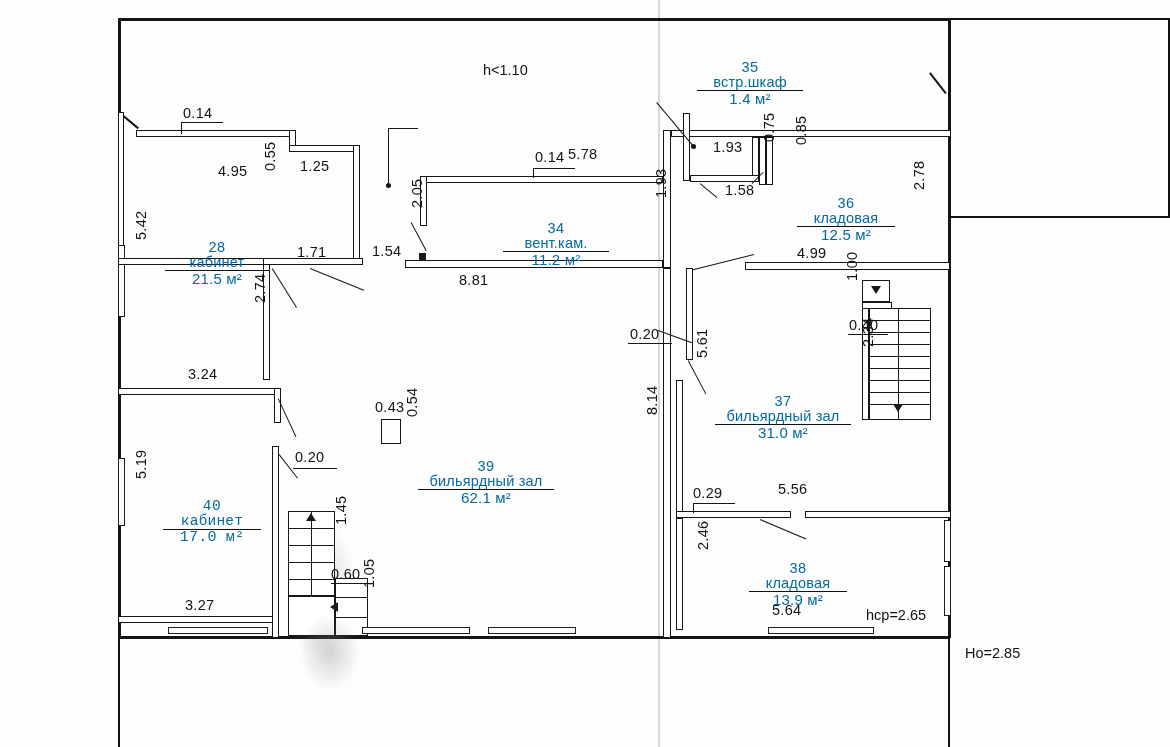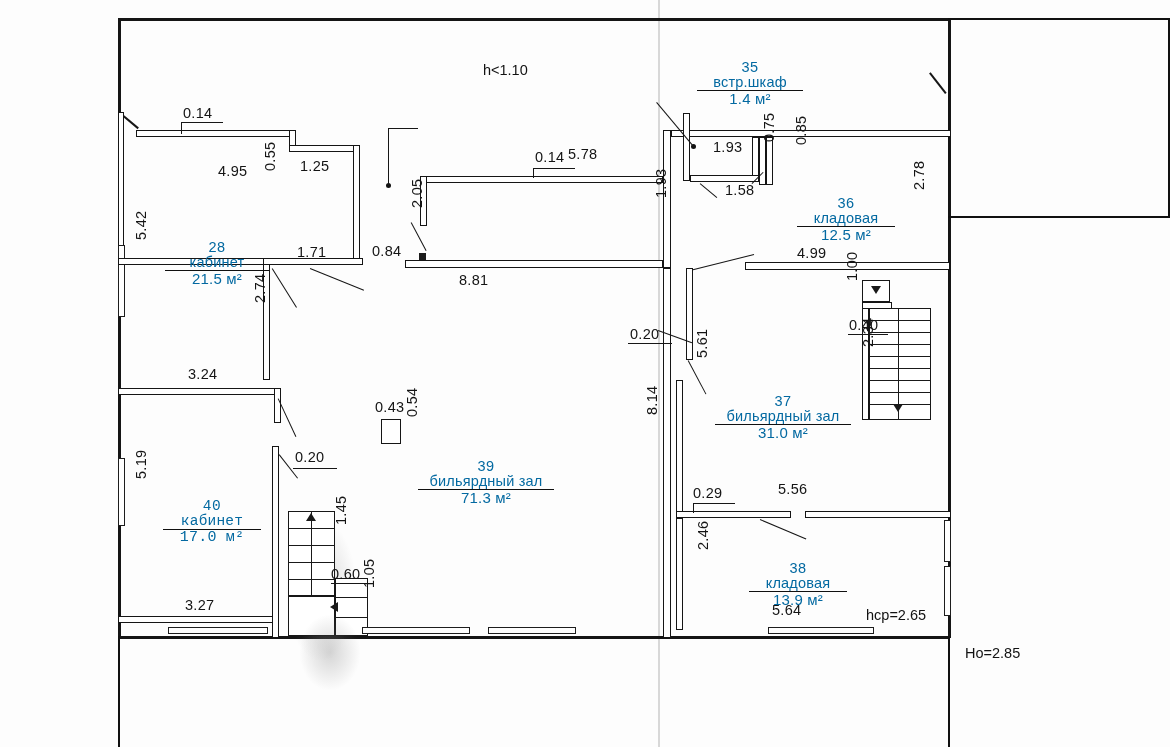--- a/index.html
+++ b/index.html
@@ -311,21 +311,21 @@
   <div class="dim v" style="left:133px; top:240px;">5.42</div>
   <div class="dim" style="left:297px; top:244px;">1.71</div>
   <div class="dim v" style="left:252px; top:303px;">2.74</div>
   <div class="dim" style="left:188px; top:366px;">3.24</div>
   <div class="dim v" style="left:133px; top:479px;">5.19</div>
   <div class="dim" style="left:185px; top:597px;">3.27</div>
   <div class="dim" style="left:295px; top:449px;">0.20</div>
   <div class="dim v" style="left:333px; top:525px;">1.45</div>
   <div class="dim" style="left:331px; top:566px;">0.60</div>
   <div class="dim v" style="left:361px; top:588px;">1.05</div>
-  <div class="dim" style="left:372px; top:243px;">0.84</div>
+  <div class="dim" style="left:372px; top:243px;">1.54</div>
   <div class="dim v" style="left:409px; top:208px;">2.05</div>
   <div class="dim" style="left:535px; top:149px;">0.14</div>
   <div class="dim" style="left:544px; top:146px;margin-left:24px;">5.78</div>
   <div class="dim" style="left:459px; top:272px;">8.81</div>
   <div class="dim" style="left:375px; top:399px;">0.43</div>
   <div class="dim v" style="left:404px; top:417px;">0.54</div>
   <div class="dim" style="left:713px; top:139px;">1.93</div>
   <div class="dim v" style="left:761px; top:142px;">0.75</div>
   <div class="dim v" style="left:793px; top:145px;">0.85</div>
   <div class="dim" style="left:725px; top:182px;">1.58</div>
@@ -343,20 +343,25 @@
   <div class="dim v" style="left:695px; top:550px;">2.46</div>
   <div class="dim" style="left:772px; top:602px;">5.64</div>
 
   <div class="roomlabel" style="left:165px; top:224px; width:104px;">
     <span class="num">28</span>
     <span class="nm">кабинет</span>
     <span class="ar">21.5 м²</span>
   </div>
 
 
+  <div class="roomlabel" style="left:503px; top:205px; width:106px;">
+    <span class="num">34</span>
+    <span class="nm">вент.кам.</span>
+    <span class="ar">11.2 м²</span>
+  </div>
 
   <div class="roomlabel" style="left:697px; top:44px; width:106px;">
     <span class="num">35</span>
     <span class="nm">встр.шкаф</span>
     <span class="ar">1.4 м²</span>
   </div>
 
   <div class="roomlabel" style="left:797px; top:180px; width:98px;">
     <span class="num">36</span>
     <span class="nm">кладовая</span>
@@ -371,21 +376,21 @@
 
   <div class="roomlabel" style="left:749px; top:545px; width:98px;">
     <span class="num">38</span>
     <span class="nm">кладовая</span>
     <span class="ar">13.9 м²</span>
   </div>
 
   <div class="roomlabel" style="left:418px; top:443px; width:136px;">
     <span class="num">39</span>
     <span class="nm">бильярдный зал</span>
-    <span class="ar">71.3 м²</span>
+    <span class="ar">62.1 м²</span>
   </div>
 
   <div class="roomlabel" style="left:163px; top:483px; width:98px;font-family:Liberation Mono, monospace;">
     <span class="num">40</span>
     <span class="nm">кабинет</span>
     <span class="ar">17.0 м²</span>
   </div>
 
   <div class="note" style="left:483px; top:62px;">h&lt;1.10</div>
   <div class="note" style="left:866px; top:607px;">hср=2.65</div>

